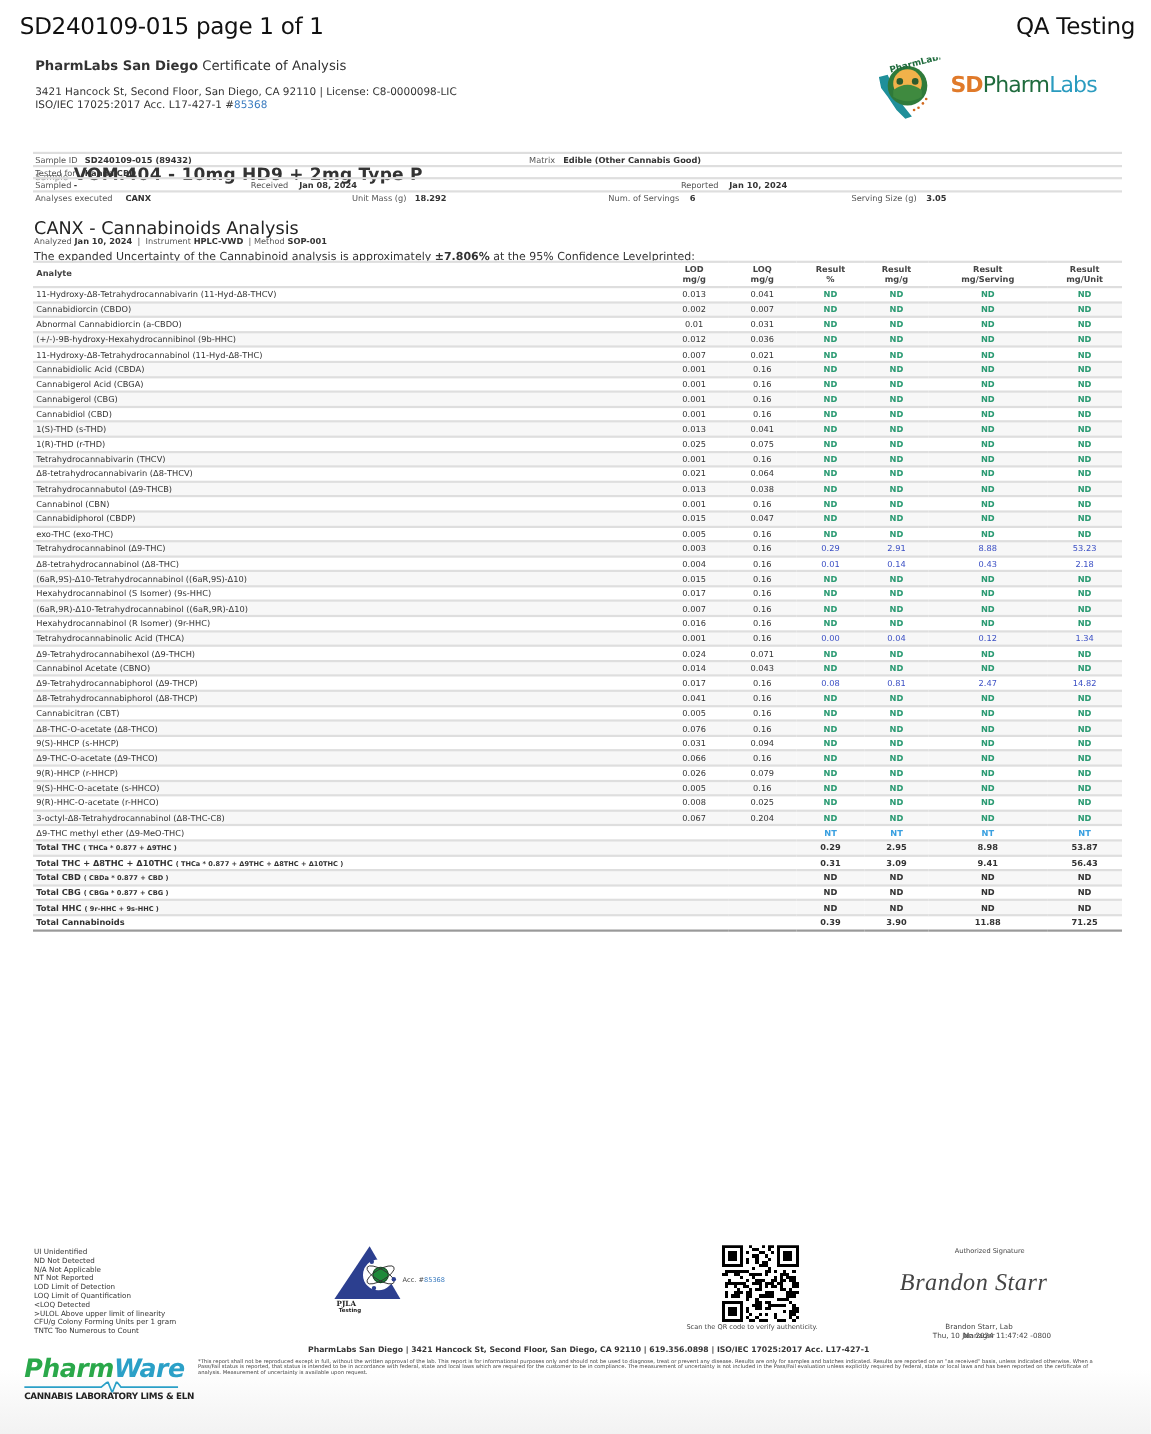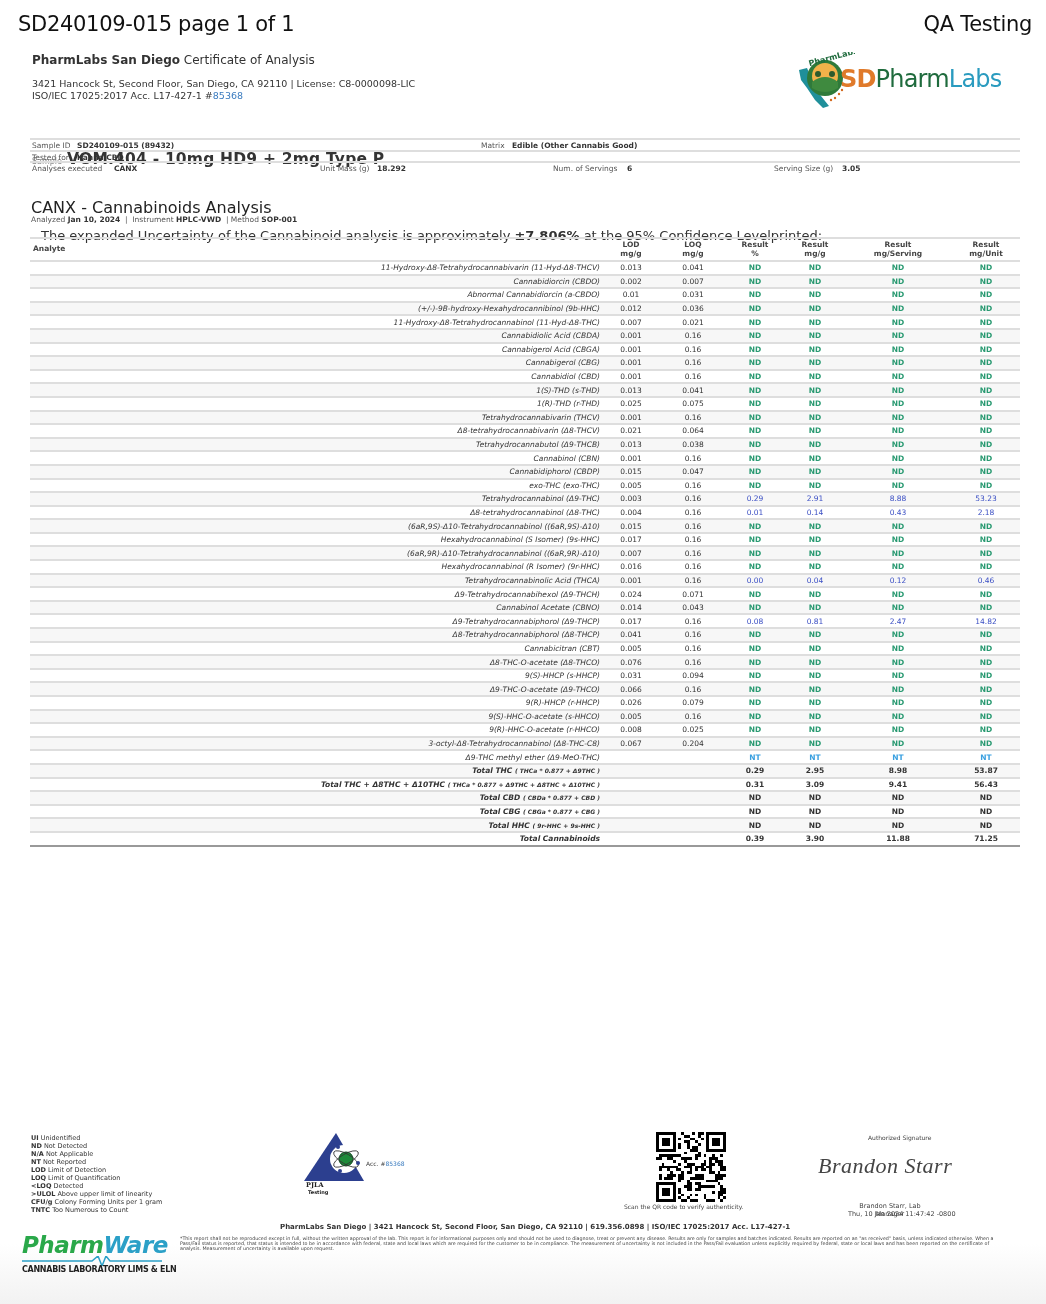--- a/index.html
+++ b/index.html
@@ -9,57 +9,57 @@
 
   .page-title { position: absolute; left: 18px; top: 12px; font-size: 21px; color: #111; letter-spacing: -0.3px; }
   .qa-title { position: absolute; right: 14px; top: 12px; font-size: 21px; color: #111; letter-spacing: -0.3px; }
 
   .lab-line { position: absolute; left: 32px; top: 53px; font-size: 12px; color: #333; }
   .lab-line b { font-weight: bold; }
   .address { position: absolute; left: 32px; top: 78px; font-size: 9.5px; line-height: 12px; color: #333; }
   .address .acc-link { color: #3a7bbf; }
 
   .logo { position: absolute; left: 795px; top: 52px; width: 230px; height: 58px; }
-  .logo-text { position: absolute; left: 45px; top: 13px; font-size: 24px; letter-spacing: -0.8px; white-space: nowrap; }
+  .logo-text { position: absolute; left: 69px; top: 13px; font-size: 20px; letter-spacing: -0.8px; white-space: nowrap; }
   .logo-text .sd { color: #e07a2a; font-weight: bold; }
   .logo-text .pharm { color: #1f6b3d; }
   .logo-text .labs { color: #2a9bbf; }
 
   .sample-line { position: absolute; left: 32px; top: 113px; white-space: nowrap; margin-top: 36px; }
   .sample-label { font-size: 8px; color: #888; }
   .sample-name { font-size: 15.5px; font-weight: bold; color: #333; letter-spacing: 0.2px; }
 
   .info-grid { position: absolute; left: 30px; top: 138px; width: 990px; font-size: 7.5px; color: #333; }
   .info-row { position: relative; height: 11.5px; border-top: 2px solid #dedede; }
   .info-row span { position: absolute; top: 1px; white-space: nowrap; }
   .info-row .lbl { color: #555; }
   .info-row .val { font-weight: bold; color: #333; }
 
   .section-title { position: absolute; left: 31px; top: 198px; font-size: 16px; color: #222; }
   .analyzed-line { position: absolute; left: 31px; top: 215px; font-size: 7.5px; color: #555; }
   .analyzed-line b { color: #333; }
-  .uncert-line { position: absolute; left: 31px; top: 228px; font-size: 13px; color: #333; margin-left: 10px; }
+  .uncert-line { position: absolute; left: 31px; top: 228px; font-size: 10px; color: #333; }
 
   table.results { position: absolute; left: 30px; top: 237px; width: 990px; border-collapse: collapse; font-size: 7.5px; }
   table.results th { font-weight: bold; color: #444; text-align: center; font-size: 7.5px; line-height: 8.5px; height: 23px; border-top: 2px solid #dedede; border-bottom: 2px solid #dedede; vertical-align: middle; }
   table.results th.analyte-h { text-align: left; padding-left: 3px; }
   table.results td { height: 13.6px; border-bottom: 2px solid #dedede; text-align: center; color: #333; padding: 0; white-space: nowrap; }
-  table.results td.analyte { text-align: right; padding-left: 3px; font-style: italic; }
+  table.results td.analyte { text-align: left; padding-left: 3px; }
   table.results tr:nth-child(even) td { background: #f7f7f7; }
   table.results tr.total td { font-weight: bold; }
   table.results tr.total td .formula { font-size: 6px; font-weight: bold; }
   table.results tr.last td { border-bottom: 2px solid #999; }
   .nd { color: #2a9a72; font-weight: bold; }
   .nt { color: #3aa0e0; font-weight: bold; }
   .num { color: #3b4fc4; margin-top: 14px; }
   tr.total .nd { color: #333; }
   tr.total .num { color: #333; }
 
   .legend { position: absolute; left: 31px; top: 1134px; font-size: 6.5px; line-height: 8px; color: #333; }
-  .legend b { font-weight: bold; }
+  .legend b { font-weight: normal; }
 
   .pjla { position: absolute; left: 302px; top: 1131px; width: 120px; height: 70px; }
   .pjla-acc { position: absolute; left: 64px; top: 29px; font-size: 6px; color: #444; white-space: nowrap; }
   .pjla-acc .acc-link { color: #3a7bbf; }
   .pjla-name { position: absolute; left: 4px; top: 50px; font-size: 6.5px; font-weight: bold; font-family: "DejaVu Serif", serif; color: #222; }
   .pjla-sub { position: absolute; left: 6px; top: 58px; font-size: 5px; font-weight: bold; color: #222; }
 
   .qr { position: absolute; left: 655px; top: 1132px; width: 72px; height: 70px; }
   .qr-caption { position: absolute; left: 624px; top: 1203px; font-size: 6px; color: #444; white-space: nowrap; }
 
@@ -118,20 +118,28 @@
 <div class="info-grid">
   <div class="info-row">
     <span class="lbl" style="left:2px">Sample ID</span>
     <span class="val" style="left:47px">SD240109-015 (89432)</span>
     <span class="lbl" style="left:451px">Matrix</span>
     <span class="val" style="left:482px">Edible (Other Cannabis Good)</span>
   </div>
   <div class="info-row">
     <span class="lbl" style="left:2px">Tested for</span>
     <span class="val" style="left:47px">Kanna CBD</span>
+  </div>
+  <div class="info-row">
+    <span class="lbl" style="left:2px">Sampled</span>
+    <span class="val" style="left:37px">-</span>
+    <span class="lbl" style="left:198px">Received</span>
+    <span class="val" style="left:242px">Jan 08, 2024</span>
+    <span class="lbl" style="left:589px">Reported</span>
+    <span class="val" style="left:633px">Jan 10, 2024</span>
   </div>
   <div class="info-row">
     <span class="lbl" style="left:2px">Analyses executed</span>
     <span class="val" style="left:84px">CANX</span>
     <span class="lbl" style="left:290px">Unit Mass (g)</span>
     <span class="val" style="left:347px">18.292</span>
     <span class="lbl" style="left:523px">Num. of Servings</span>
     <span class="val" style="left:597px">6</span>
     <span class="lbl" style="left:744px">Serving Size (g)</span>
     <span class="val" style="left:812px">3.05</span>
@@ -375,21 +383,21 @@
         <td><span class="nd">ND</span></td>
         <td><span class="nd">ND</span></td>
       </tr>
       <tr>
         <td class="analyte">Tetrahydrocannabinolic Acid (THCA)</td>
         <td>0.001</td>
         <td>0.16</td>
         <td><span class="num">0.00</span></td>
         <td><span class="num">0.04</span></td>
         <td><span class="num">0.12</span></td>
-        <td><span class="num">0.46</span></td>
+        <td><span class="num">1.34</span></td>
       </tr>
       <tr>
         <td class="analyte">Δ9-Tetrahydrocannabihexol (Δ9-THCH)</td>
         <td>0.024</td>
         <td>0.071</td>
         <td><span class="nd">ND</span></td>
         <td><span class="nd">ND</span></td>
         <td><span class="nd">ND</span></td>
         <td><span class="nd">ND</span></td>
       </tr>

